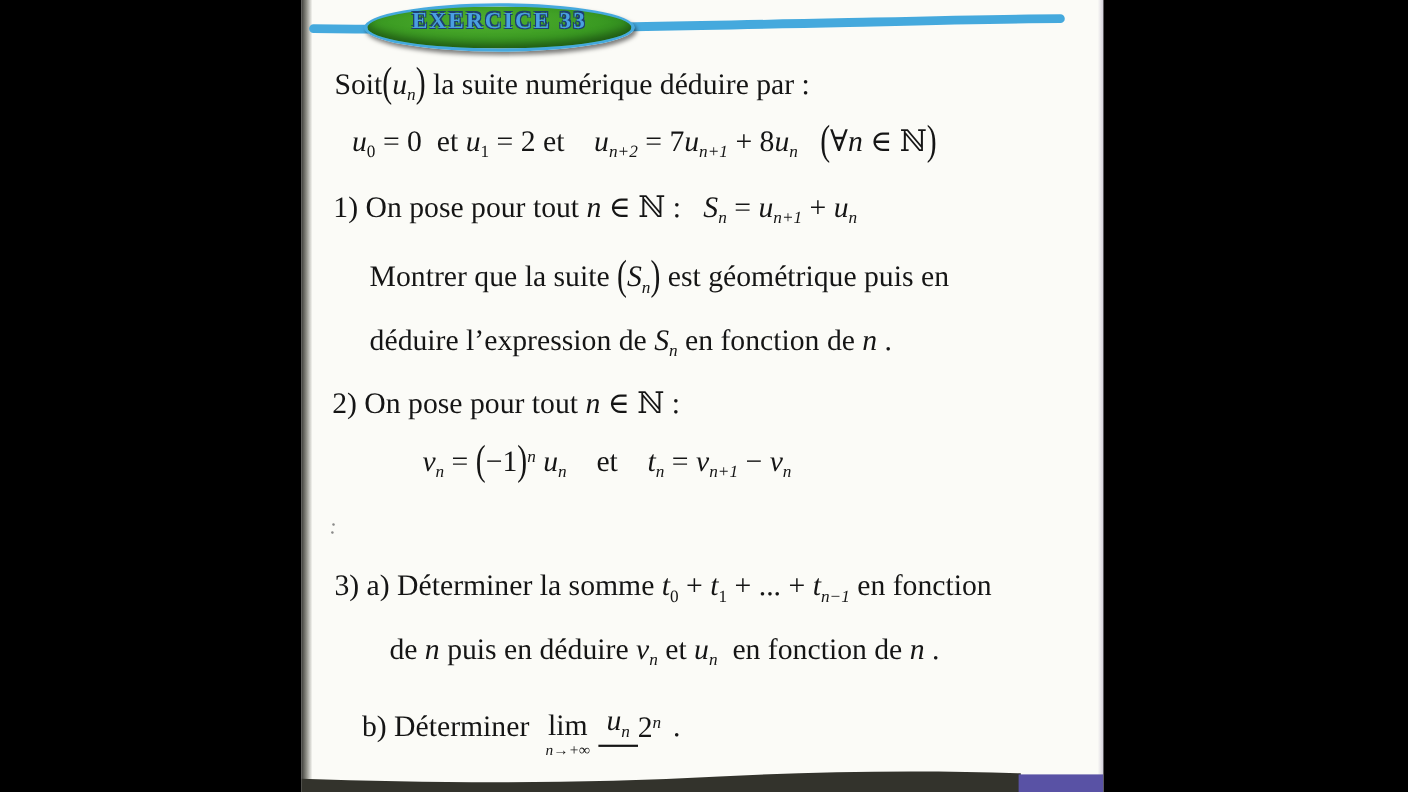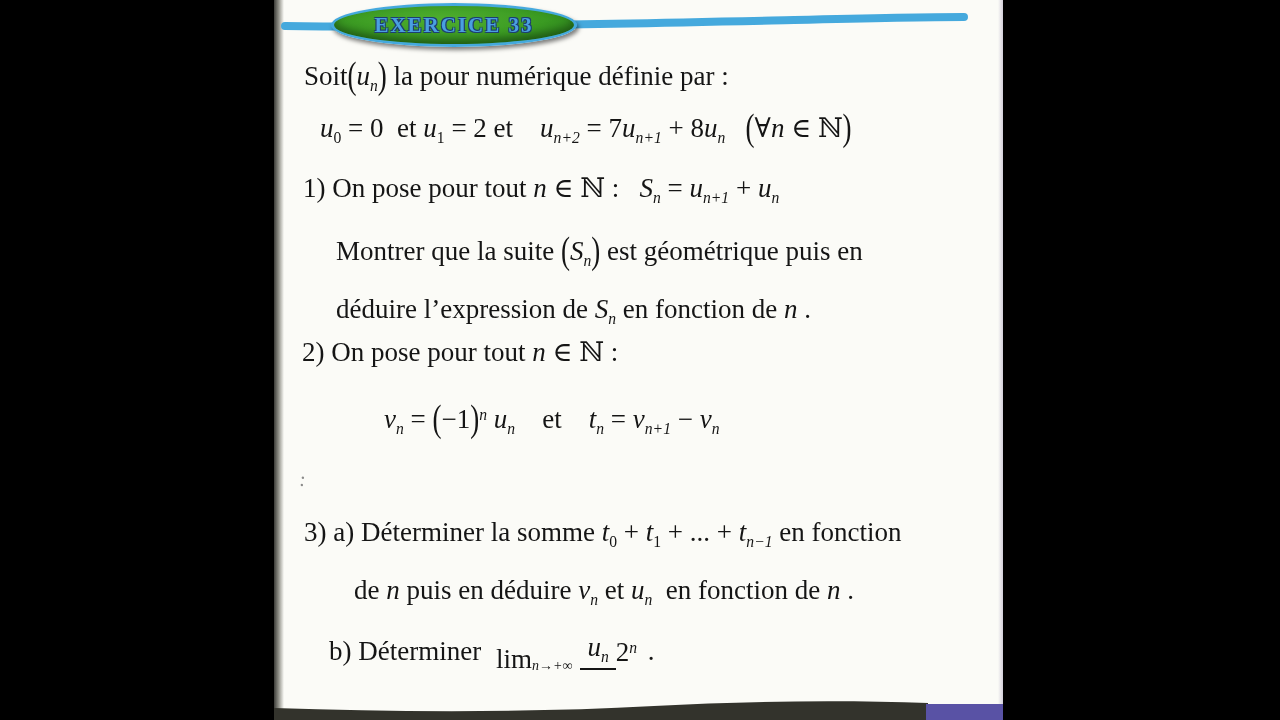--- a/index.html
+++ b/index.html
@@ -39,42 +39,42 @@
     opacity:.55;
   }
   
   .ribbon-svg{position:absolute;left:0;top:0;width:729px;height:55px;}
   .badge{
     position:absolute;left:57px;top:3px;width:246px;height:44px;
     border-radius:50%;
     border:3px solid var(--ribbon-blue);
     background:radial-gradient(ellipse at 45% 35%, #4fae2e 0%, var(--badge-green) 55%, #23741a 100%);
     box-shadow:2px 3px 4px rgba(0,0,0,.5), inset 0 -5px 8px rgba(0,0,0,.35);
-    display:flex;align-items:center;justify-content:center;
+    display:flex;justify-content:center;
   }
   .badge-label{
     font-size:21px;font-weight:bold;letter-spacing:2px;
     color:var(--badge-text-blue);
     text-shadow:-1px -1px 0 var(--badge-text-outline),1px -1px 0 var(--badge-text-outline),
                 -1px 1px 0 var(--badge-text-outline),1px 1px 0 var(--badge-text-outline);
   }
   
   .mline{
     position:absolute;white-space:pre;font-size:27px;line-height:1.25;
     color:var(--ink);
   }
   .seg-r{font-style:normal;text-align:right;}
   .seg-i{font-style:italic;}
   .seg-sub{font-size:0.58em;font-style:italic;vertical-align:-0.38em;}
   .seg-subr{font-size:0.58em;font-style:normal;vertical-align:-0.38em;}
   .seg-sup{font-size:0.58em;font-style:italic;vertical-align:0.52em;}
   .seg-par{display:inline-block;transform:scaleY(1.42);transform-origin:50% 55%;}
   
   .limit-line{position:absolute;display:flex;align-items:center;font-size:27px;white-space:pre;}
-  .lim-block{display:inline-flex;align-items:flex-end;margin:16px 4px 0 8px;}
+  .lim-block{display:inline-flex;flex-direction:column;align-items:center;margin:16px 4px 0 8px;}
   .lim-word{line-height:1;}
   .lim-under{font-size:14px;font-style:italic;line-height:1;margin-top:3px;}
   .frac{display:inline-flex;align-items:center;margin:0 4px;}
   .frac-num{border-bottom:2px solid var(--ink);padding:0 7px 2px;line-height:1.05;}
   .frac-den{padding-top:2px;line-height:1.05;}
   .it{font-style:italic;}
   
   .margin-mark{
     position:absolute;left:26px;top:468px;font-size:20px;color:#6f6f6f;
     transform:rotate(8deg);letter-spacing:0;opacity:.8;
@@ -94,26 +94,26 @@
     <div class="page-edge-right"></div>
 
     <svg class="ribbon-svg" viewBox="0 0 729 55">
       <path d="M11,26 C150,28 330,24 520,20 C600,18 660,17 690,17" style="fill:none;stroke:var(--ribbon-blue);stroke-width:8;stroke-linecap:round;"></path>
     </svg>
 
     <div class="badge">
       <span class="badge-label">EXERCICE 33</span>
     </div>
 
-    <div class="mline" style="left:30px;top:60px"><span class="seg-r">Soit</span><span class="seg-par">(</span><span class="seg-i">u</span><span class="seg-sub">n</span><span class="seg-par">)</span><span class="seg-r"> la pour numérique définie par :</span></div>
+    <div class="mline" style="left:30px;top:60px"><span class="seg-r">Soit</span><span class="seg-par">(</span><span class="seg-i">u</span><span class="seg-sub">n</span><span class="seg-par">)</span><span class="seg-r"> la suite numérique déduire par :</span></div>
     <div class="mline" style="left:46px;top:112px"><span class="seg-i">u</span><span class="seg-subr">0</span><span class="seg-r"> = 0  et </span><span class="seg-i">u</span><span class="seg-subr">1</span><span class="seg-r"> = 2 et    </span><span class="seg-i">u</span><span class="seg-sub">n+2</span><span class="seg-r"> = 7</span><span class="seg-i">u</span><span class="seg-sub">n+1</span><span class="seg-r"> + 8</span><span class="seg-i">u</span><span class="seg-sub">n</span><span class="seg-r">   </span><span class="seg-par">(</span><span class="seg-r">∀</span><span class="seg-i">n</span><span class="seg-r"> ∈ ℕ</span><span class="seg-par">)</span></div>
     <div class="mline" style="left:29px;top:172px"><span class="seg-r">1) On pose pour tout </span><span class="seg-i">n</span><span class="seg-r"> ∈ ℕ :   </span><span class="seg-i">S</span><span class="seg-sub">n</span><span class="seg-r"> = </span><span class="seg-i">u</span><span class="seg-sub">n+1</span><span class="seg-r"> + </span><span class="seg-i">u</span><span class="seg-sub">n</span></div>
     <div class="mline" style="left:62px;top:235px"><span class="seg-r">Montrer que la suite </span><span class="seg-par">(</span><span class="seg-i">S</span><span class="seg-sub">n</span><span class="seg-par">)</span><span class="seg-r"> est géométrique puis en</span></div>
     <div class="mline" style="left:62px;top:293px"><span class="seg-r">déduire l’expression de </span><span class="seg-i">S</span><span class="seg-sub">n</span><span class="seg-r"> en fonction de </span><span class="seg-i">n</span><span class="seg-r"> .</span></div>
-    <div class="mline" style="left:28px;top:336px"><span class="seg-r">2) On pose pour tout </span><span class="seg-i">n</span><span class="seg-r"> ∈ ℕ :</span></div>
+    <div class="mline" style="left:28px;top:350px"><span class="seg-r">2) On pose pour tout </span><span class="seg-i">n</span><span class="seg-r"> ∈ ℕ :</span></div>
     <div class="mline" style="left:110px;top:403px"><span class="seg-i">v</span><span class="seg-sub">n</span><span class="seg-r"> = </span><span class="seg-par">(</span><span class="seg-r">−1</span><span class="seg-par">)</span><span class="seg-sup">n</span><span class="seg-r"> </span><span class="seg-i">u</span><span class="seg-sub">n</span><span class="seg-r">    et    </span><span class="seg-i">t</span><span class="seg-sub">n</span><span class="seg-r"> = </span><span class="seg-i">v</span><span class="seg-sub">n+1</span><span class="seg-r"> − </span><span class="seg-i">v</span><span class="seg-sub">n</span></div>
     <div class="mline" style="left:30px;top:516px"><span class="seg-r">3) a) Déterminer la somme </span><span class="seg-i">t</span><span class="seg-subr">0</span><span class="seg-r"> + </span><span class="seg-i">t</span><span class="seg-subr">1</span><span class="seg-r"> + ... + </span><span class="seg-i">t</span><span class="seg-sub">n−1</span><span class="seg-r"> en fonction</span></div>
     <div class="mline" style="left:80px;top:574px"><span class="seg-r">de </span><span class="seg-i">n</span><span class="seg-r"> puis en déduire </span><span class="seg-i">v</span><span class="seg-sub">n</span><span class="seg-r"> et </span><span class="seg-i">u</span><span class="seg-sub">n</span><span class="seg-r">  en fonction de </span><span class="seg-i">n</span><span class="seg-r"> .</span></div>
 
     <div class="limit-line" style="left:55px;top:630px">
       <span>b) Déterminer </span>
       <span class="lim-block">
         <span class="lim-word">lim</span>
         <span class="lim-under">n→+∞</span>
       </span>

